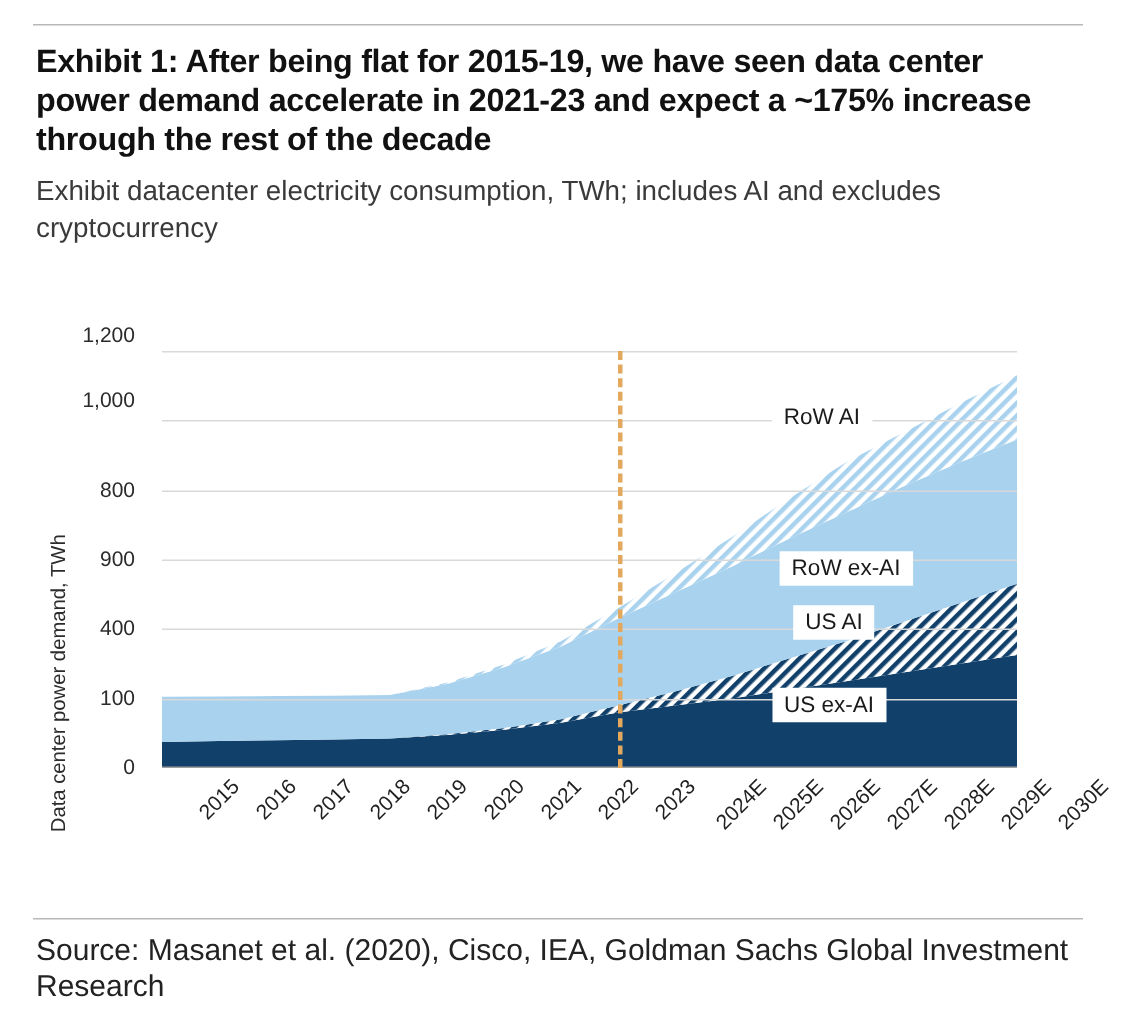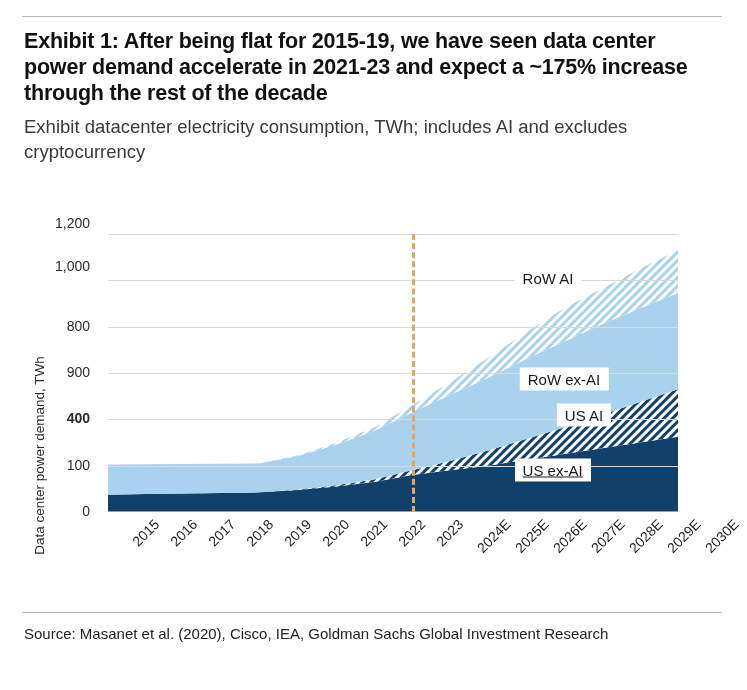--- a/index.html
+++ b/index.html
@@ -28,21 +28,21 @@
     font-size: 21.5px; font-weight: bold; line-height: 26px;
     letter-spacing: -0.2px; color: #111111;
   }
   .subtitle {
     position: absolute; left: 24px; top: 114px; width: 680px;
     font-size: 18.5px; font-weight: normal; line-height: 25px;
     color: #3a3a3a;
   }
   .source {
     position: absolute; left: 24px; top: 622px; width: 700px;
-    font-size: 15px; line-height: 24px; color: #232323;
+    font-size: 20px; line-height: 24px; color: #232323;
   }
 
   
   .chart { position: absolute; left: 0; top: 212px; width: 747px; height: 390px; }
 
   .ylabel {
     position: absolute; left: -76px; top: 236px;
     width: 230px; text-align: center;
     transform: rotate(-90deg);
     font-size: 13.5px; color: #2b2b2b;
@@ -104,21 +104,21 @@
 
   <div class="chart">
 
     <div class="ylabel">Data center power demand, TWh</div>
 
     <div class="yticks">
         <div class="ytick" style="top: 3px;">1,200</div>
         <div class="ytick" style="top: 46px;">1,000</div>
         <div class="ytick" style="top: 105.667px;">800</div>
         <div class="ytick" style="top: 152px;">900</div>
-        <div class="ytick" style="top: 198.333px; font-weight: bold;">400</div>
+        <div class="ytick" style="top: 198.333px;">400</div>
         <div class="ytick" style="top: 244.667px;">100</div>
         <div class="ytick" style="top: 291px;">0</div>
       </div>
 
     <div class="plot">
       <svg class="areasvg" viewBox="0 0 570 278" preserveAspectRatio="none">
         <defs>
           <pattern id="hatchNavy" patternUnits="userSpaceOnUse" width="6" height="6" patternTransform="rotate(45)">
             <rect width="6" height="6" fill="#ffffff"></rect>
             <rect width="3" height="6" fill="#11406b"></rect>
@@ -141,22 +141,22 @@
           <div class="gridline" style="top: 92.6667px;"></div>
           <div class="gridline" style="top: 139px;"></div>
           <div class="gridline" style="top: 185.333px;"></div>
           <div class="gridline" style="top: 231.667px;"></div>
         </div>
       <div class="axis-base"></div>
       <div class="nowline" id="nowline" style="left: 304px; top: 0px; height: 278px;"></div>
       <div id="annotation-layer">
           <div class="serieslabel" style="left: 440px; top: 44.48px; transform: translate(-50%, -50%);">RoW AI</div>
           <div class="serieslabel" style="left: 456px; top: 145px; transform: translate(-50%, -50%);">RoW ex-AI</div>
-          <div class="serieslabel" style="left: 476px; top: 180.7px; transform: translate(-50%, -50%);">US AI</div>
-          <div class="serieslabel" style="left: 444.6px; top: 236.3px; transform: translate(-50%, -50%); text-decoration: underline;">US ex-AI</div>
+          <div class="serieslabel" style="left: 448px; top: 180.7px; transform: translate(-50%, -50%);">US AI</div>
+          <div class="serieslabel" style="left: 444.6px; top: 236.3px; transform: translate(-50%, -50%);">US ex-AI</div>
         </div>
     </div>
 
     <div class="xticks">
         <div class="xtick" style="left: 12px;">2015</div>
         <div class="xtick" style="left: 50px;">2016</div>
         <div class="xtick" style="left: 88px;">2017</div>
         <div class="xtick" style="left: 126px;">2018</div>
         <div class="xtick" style="left: 164px;">2019</div>
         <div class="xtick" style="left: 202px;">2020</div>

